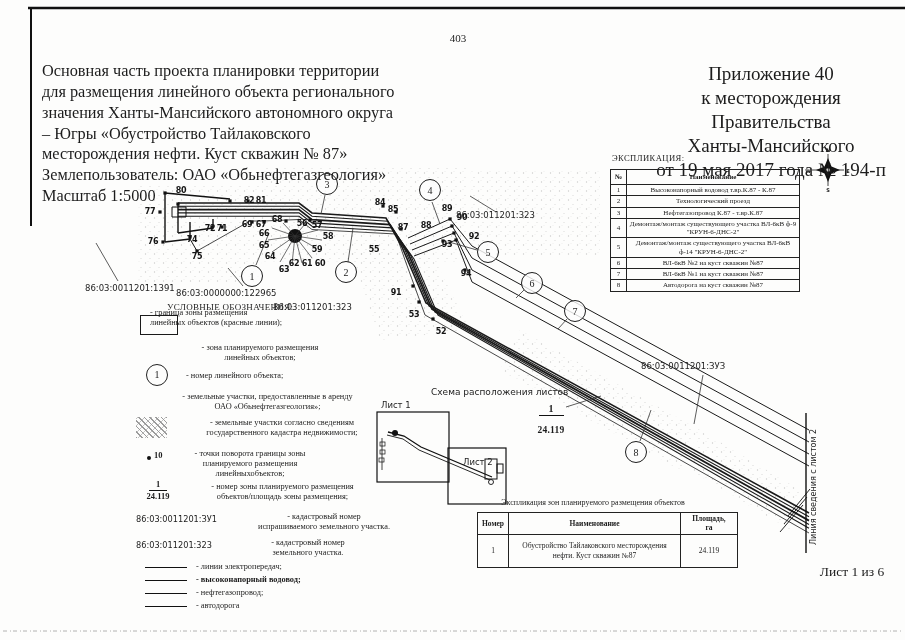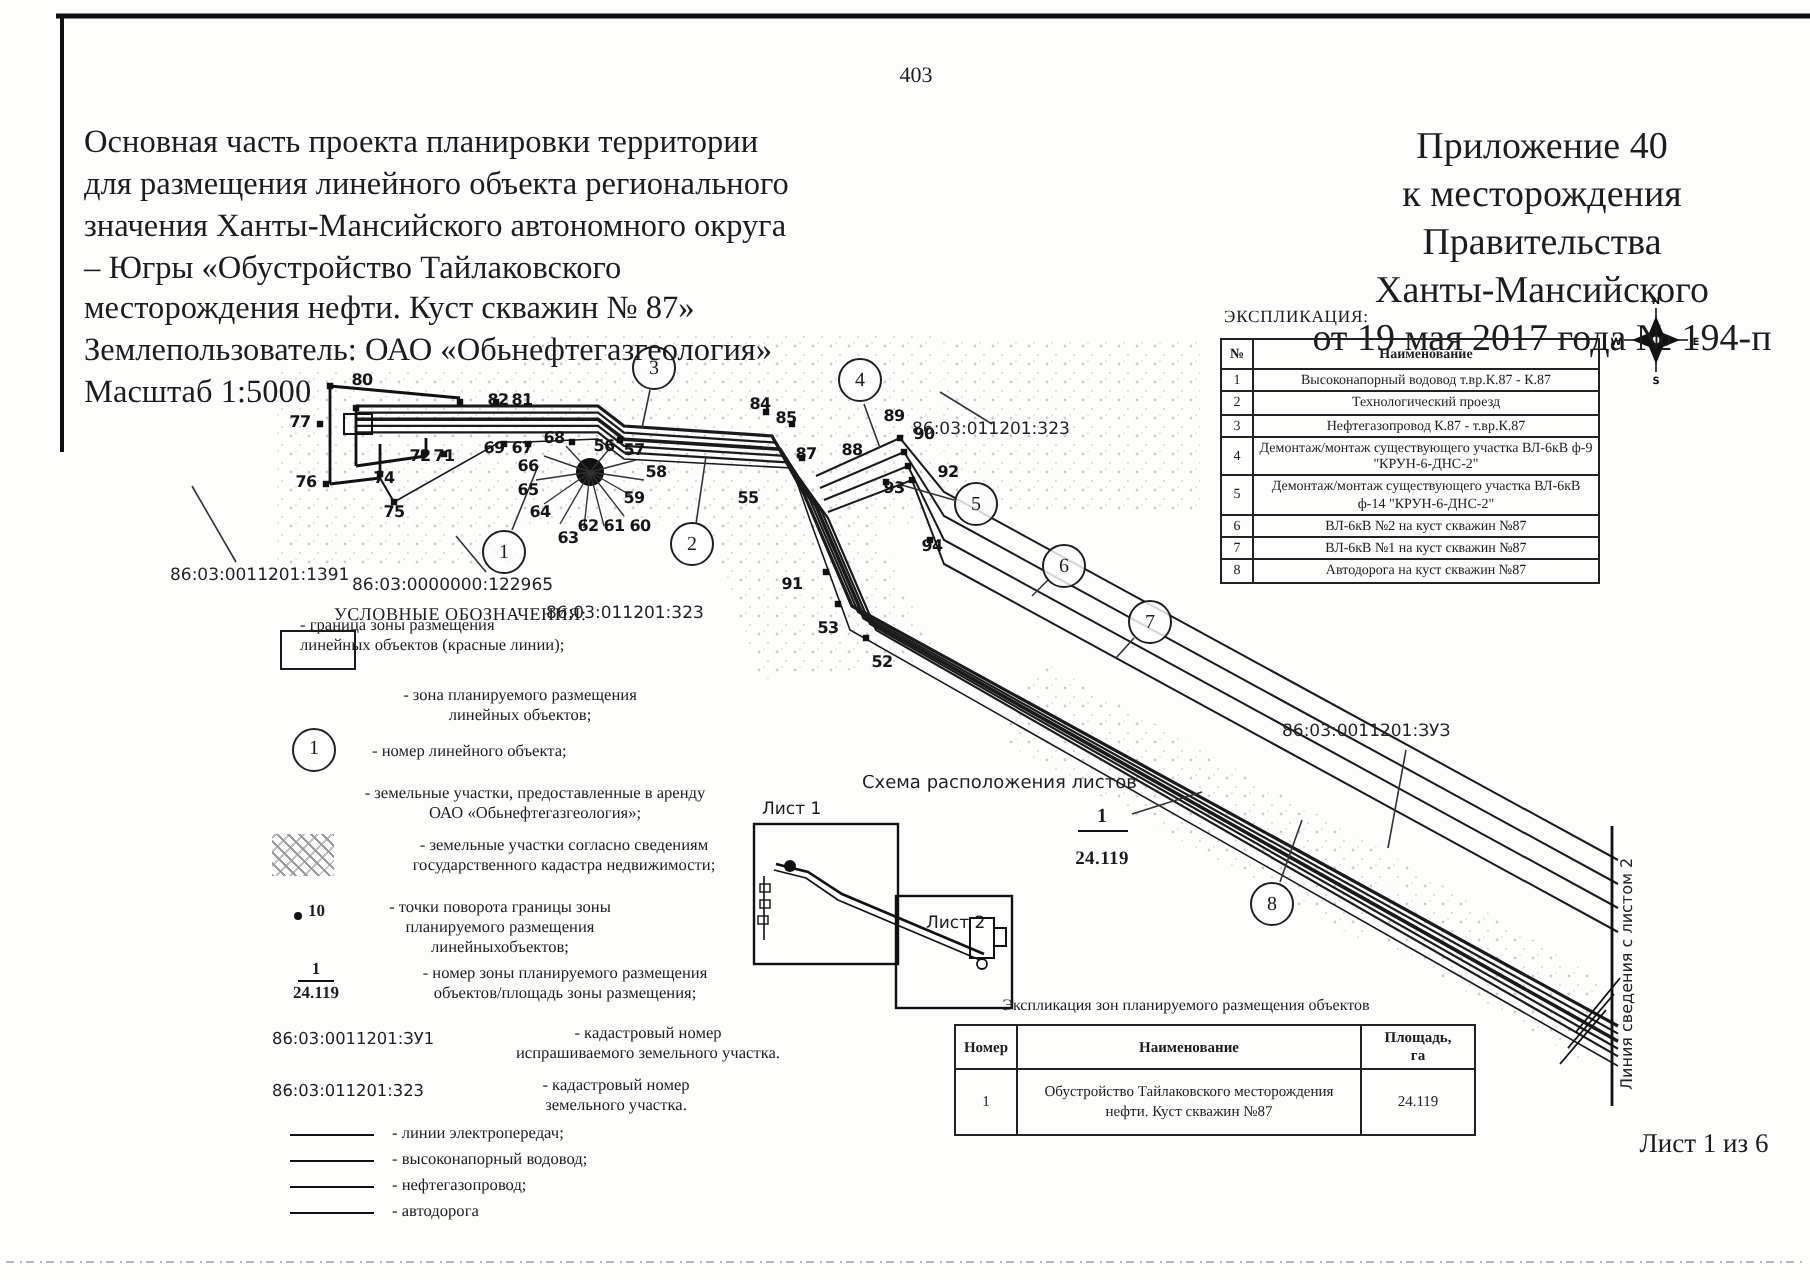--- a/index.html
+++ b/index.html
@@ -297,21 +297,21 @@
 объектов/площадь зоны размещения;</div>
   <div class="txt cadsym" style="left:136px;top:514px;">86:03:0011201:ЗУ1</div>
   <div class="txt leg" style="left:245px;top:512px;width:158px;text-align:center;">- кадастровый номер
 испрашиваемого земельного участка.</div>
   <div class="txt cadsym" style="left:136px;top:540px;">86:03:011201:323</div>
   <div class="txt leg" style="left:238px;top:538px;width:140px;text-align:center;">- кадастровый номер
 земельного участка.</div>
   <div class="txt sw-line" style="left:145px;top:567px;"></div>
   <div class="txt leg" style="left:196px;top:562px;">- линии электропередач;</div>
   <div class="txt sw-line" style="left:145px;top:580px;"></div>
-  <div class="txt leg" style="left:196px;top:575px;">- высоконапорный водовод;</div>
+  <div class="txt leg" style="left:196px;top:575px;font-weight:bold;">- высоконапорный водовод;</div>
   <div class="txt sw-line" style="left:145px;top:593px;"></div>
   <div class="txt leg" style="left:196px;top:588px;">- нефтегазопровод;</div>
   <div class="txt sw-line" style="left:145px;top:606px;"></div>
   <div class="txt leg" style="left:196px;top:601px;">- автодорога</div>
 
   <div id="map-labels" class="abs" style="left:0;top:0;width:905px;height:640px;z-index:2;">
       <span class="pt" style="left: 441px; top: 331px;">52</span>
       <span class="pt" style="left: 414px; top: 314px;">53</span>
       <span class="pt" style="left: 396px; top: 292px;">91</span>
       <span class="pt" style="left: 374px; top: 249px;">55</span>

